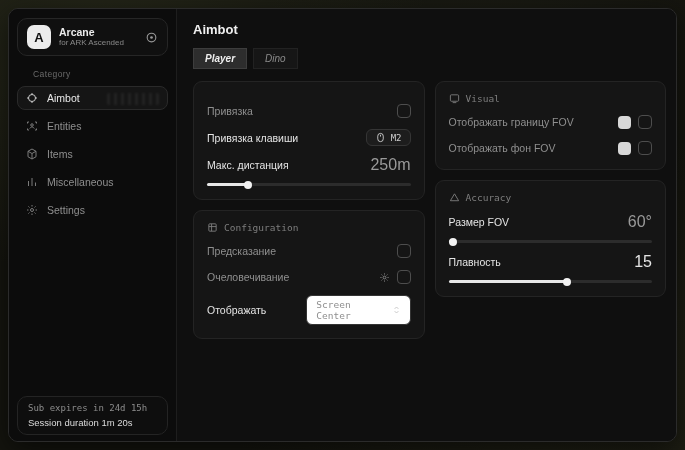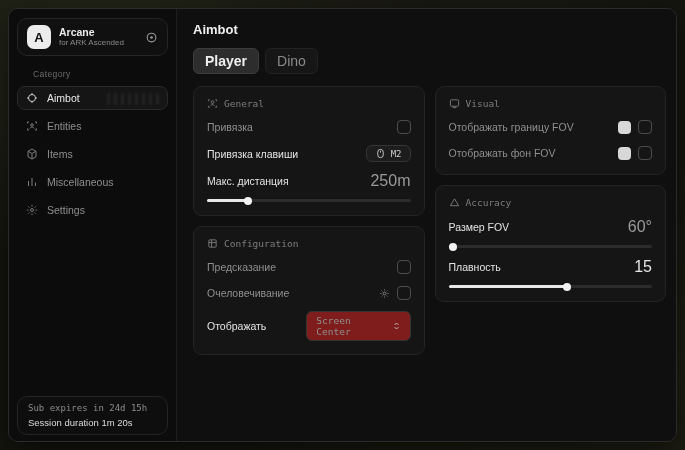--- a/index.html
+++ b/index.html
@@ -49,22 +49,22 @@
     position:absolute; left:8px; right:8px; bottom:6px;
     border:1px solid #242424; border-radius:10px; padding:6px 10px; background:#0e0e0e;
   }
   .sb-expires { font-family:"DejaVu Sans Mono", monospace; font-size:9px; color:#8c8c8c; }
   .sb-session { margin-top:4px; font-size:9.5px; font-weight:normal; color:#dcdcdc; }
   
   .main { flex:1; background:#0f0f0f; padding:13px 10px 0 16px; }
   .main-title { font-size:13px; font-weight:bold; color:#f0f0f0; }
   .tabs { display:flex; gap:6px; margin-top:11px; }
   .tab {
-    padding:4px 11px; border-radius:6px; font-size:14px; color:#8a8a8a;
-    background:#161616; border:1px solid #222; cursor:pointer;
+    padding:4px 11px; border-radius:0; font-size:10px; color:#8a8a8a;
+    background:#161616; border:1px solid #222; cursor:pointer;font-style:italic;
   }
   .tab.active { background:#2d2d2d; border-color:#3d3d3d; color:#efefef; font-weight:bold; }
   .content { display:flex; gap:10px; margin-top:12px; }
   .col { flex:1; display:flex; flex-direction:column; gap:10px; }
   .card { background:#151515; border:1px solid #242424; border-radius:9px; padding:11px 13px 13px; }
   .card-head {
     display:flex; align-items:center; gap:6px; color:#7d7d7d;
     font-family:"DejaVu Sans Mono", monospace; font-size:9.5px;
   }
   .row { display:flex; align-items:center; justify-content:space-between; margin-top:10px; min-height:16px; }
@@ -74,21 +74,21 @@
   .val.bright { color:#e4e4e4; }
   .checkbox { width:14px; height:14px; border:1.4px solid #4d4d4d; border-radius:4px; background:transparent; cursor:pointer; flex:none; }
   .swatch { width:13px; height:13px; border-radius:4px; background:#d8d8d8; cursor:pointer; flex:none; }
   .rgroup { display:flex; align-items:center; gap:7px; }
   .keybind {
     display:flex; align-items:center; gap:5px; background:#1d1d1d; border:1px solid #353535;
     border-radius:6px; padding:2px 8px; color:#cfcfcf; cursor:pointer;
     font-family:"DejaVu Sans Mono", monospace; font-size:9px;justify-content:space-between;
   }
   .dropdown {
-    display:flex; align-items:center; gap:7px; background:#7f1d1d; border:1px solid #343434;
+    display:flex; align-items:center; gap:7px; background:#ffffff; border:1px solid #343434;
     border-radius:6px; padding:3px 9px; color:#8f8f8f; cursor:pointer;
     font-family:"DejaVu Sans Mono", monospace; font-size:9.5px;margin-left:40px;
   }
   .dropdown .dd-icon { color:#c5c5c5; display:flex; }
   .slider { margin-top:9px; height:3px; background:#2c2c2c; border-radius:2px; position:relative; cursor:pointer; }
   .slider-fill { height:100%; background:#e8e8e8; border-radius:2px; position:relative; }
   .slider-fill::after {
     content:""; position:absolute; right:-4px; top:50%; transform:translateY(-50%);
     width:8px; height:8px; background:#f2f2f2; border-radius:50%;
   }
@@ -180,29 +180,20 @@
     <div class="tabs">
       <div class="tab active">Player</div>
       <div class="tab">Dino</div>
     </div>
 
     <div class="content">
 
       <div class="col">
 
         <div class="card">
-          <div class="card-head">
-            <span>
-              <svg width="11" height="11" viewBox="0 0 24 24" fill="none" stroke="currentColor" stroke-width="2">
-                <circle cx="12" cy="9" r="3"></circle>
-                  <path d="M3 7V4h3M21 7V4h-3M3 17v3h3M21 17v3h-3M8 17c.8-1.8 2.2-2.8 4-2.8s3.2 1 4 2.8"></path>
-              </svg>
-            </span>
-            <span>General</span>
-          </div>
           <div class="row">
             <span class="lbl">Привязка</span>
             <span class="checkbox"></span>
           </div>
           <div class="row">
             <span class="lbl bright">Привязка клавиши</span>
             <span class="keybind">
               <span>
                 <svg width="11" height="11" viewBox="0 0 24 24" fill="none" stroke="currentColor" stroke-width="2">
                   <rect x="6" y="3" width="12" height="18" rx="6"></rect>

